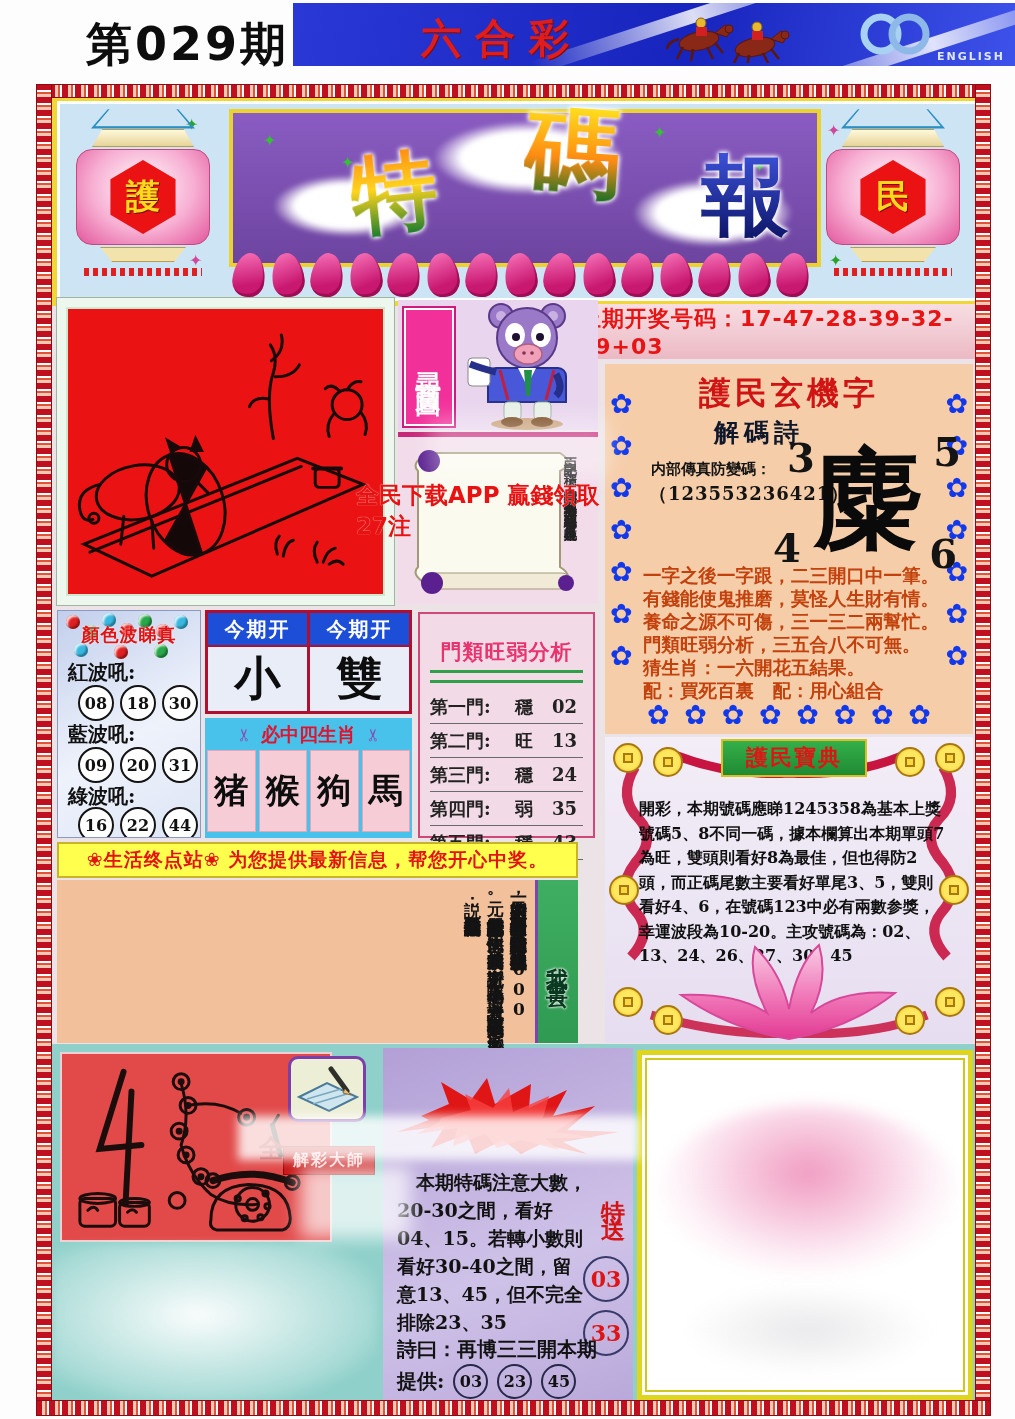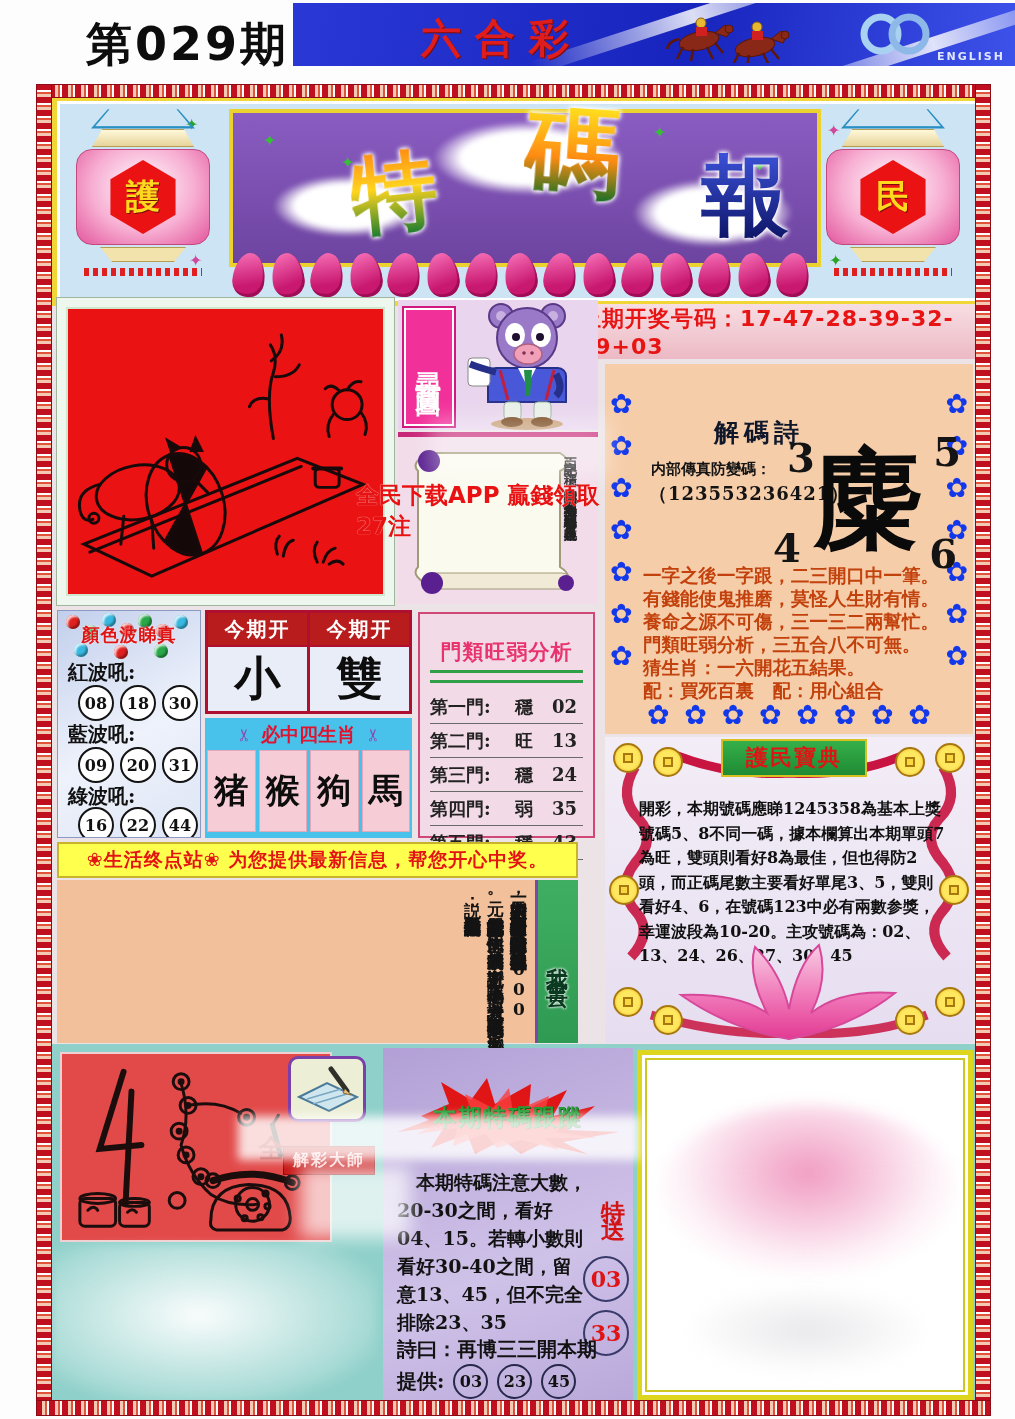--- a/index.html
+++ b/index.html
@@ -59,21 +59,21 @@
   .ball{position:absolute;width:14px;height:14px;border-radius:50%;box-shadow:inset -2px -2px 2px rgba(0,0,0,.35),inset 2px 2px 2px rgba(255,255,255,.8);}
   .waves-title{position:absolute;left:0;right:0;top:12px;text-align:center;font-size:18px;font-weight:900;color:#e01414;letter-spacing:1px;text-shadow:0 0 2px #fff;}
   .wlabel{position:absolute;left:10px;font-size:20px;font-weight:900;color:#101010;font-family:"DejaVu Serif",serif;}
   .wrow{position:absolute;left:20px;display:flex;gap:6px;}
   .numc{width:32px;height:32px;border:2.5px solid #141414;border-radius:50%;background:#fff;display:flex;align-items:center;justify-content:center;
         font-family:"DejaVu Serif",serif;font-weight:700;font-size:16px;color:#111;}
   
   .today{left:205px;top:610px;width:207px;height:104px;border:3px solid #b01030;display:flex;background:#fff;box-sizing:border-box;}
   .today-cell{flex:1;display:flex;flex-direction:column;}
   .today-cell+.today-cell{border-left:3px solid #b01030;}
-  .today-head{height:32px;background:#b91c1c;color:#fff;font-weight:900;font-size:20px;display:flex;align-items:center;justify-content:center;letter-spacing:2px;border-bottom:2px solid #b01030;}
+  .today-head{height:32px;background:#1d4ed8;color:#fff;font-weight:900;font-size:20px;display:flex;align-items:center;justify-content:center;letter-spacing:2px;border-bottom:2px solid #b01030;}
   .today-val{flex:1;background:#e9edf8;display:flex;align-items:center;justify-content:center;font-family:"DejaVu Serif",serif;font-weight:900;font-size:46px;color:#0d0d0d;}
   
   .zod{left:205px;top:718px;width:207px;height:120px;background:#48c2ea;box-sizing:border-box;padding:2px;}
   .zod-title{height:30px;display:flex;align-items:center;justify-content:center;gap:10px;color:#e01430;font-weight:900;font-size:19px;}
   .scissor{color:#8a4ab0;font-size:17px;transform:rotate(-90deg);}
   .zod-cards{display:flex;gap:3px;height:82px;}
   .zod-card{flex:1;background:#f6cdd6;border:1px solid #e0a8ba;display:flex;align-items:center;justify-content:center;
             font-family:"DejaVu Serif",serif;font-weight:900;font-size:34px;color:#0d0d0d;}
   
   .gates{left:418px;top:612px;width:177px;height:226px;background:#f2dbe6;border:2px solid #d04878;box-sizing:border-box;padding:24px 10px 0;}
@@ -410,20 +410,21 @@
     <div class="frow">
       <span>✿</span>
       <span>✿</span>
       <span>✿</span>
       <span>✿</span>
       <span>✿</span>
       <span>✿</span>
       <span>✿</span>
       <span>✿</span>
     </div>
+    <div class="mys-title">護民玄機字</div>
     <div class="mys-sub">解碼詩</div>
     <div class="mys-fax1">内部傳真防變碼：</div>
     <div class="mys-fax2">（123553236421）</div>
     <div class="bigblock">
       <span class="corner" style="left:14px;top:2px;">3</span>
       <span class="corner" style="right:2px;top:-4px;">5</span>
       <span class="corner" style="left:0px;bottom:-6px;">4</span>
       <span class="corner" style="right:6px;bottom:-12px;">6</span>
       <span class="bigchar">麋</span>
     </div>
@@ -528,21 +529,20 @@
     </svg>
   </div>
   <div class="abs master">解彩大師</div>
 
   <div class="abs special">
     <div class="burst-wrap">
       <svg width="234" height="80" viewBox="0 0 234 80" style="position:absolute;inset:0;">
         <polygon points="30,40 58,28 50,6 80,24 96,2 104,28 140,8 138,32 176,14 162,40 204,30 176,54 228,56 172,66 196,78 150,68 130,78 112,64 84,78 76,58 40,72 54,50 6,56 38,44" fill="#e01616"></polygon>
         <polygon points="50,42 80,34 74,18 102,32 118,12 122,36 158,20 152,42 192,38 164,56 206,62 154,62 168,74 130,64 106,72 94,58 62,70 66,52 26,58 48,46" fill="#f84040" opacity=".8"></polygon>
       </svg>
-      <div class="burst-text">本期特碼跟蹤</div>
     </div>
     <div class="sp-body">　本期特碼注意大數，20-30之間，看好04、15。若轉小數則看好30-40之間，留意13、45，但不完全排除23、35</div>
     <div class="sp-side">特送</div>
     <div class="sp-circ" style="left:200px;top:208px;">03</div>
     <div class="sp-circ" style="left:200px;top:262px;">33</div>
     <div class="sp-poem">詩曰：再博三三開本期</div>
     <div class="sp-row" style="top:316px;">
       <span>提供:</span>
       <span class="pcirc">03</span>
       <span class="pcirc">23</span>

